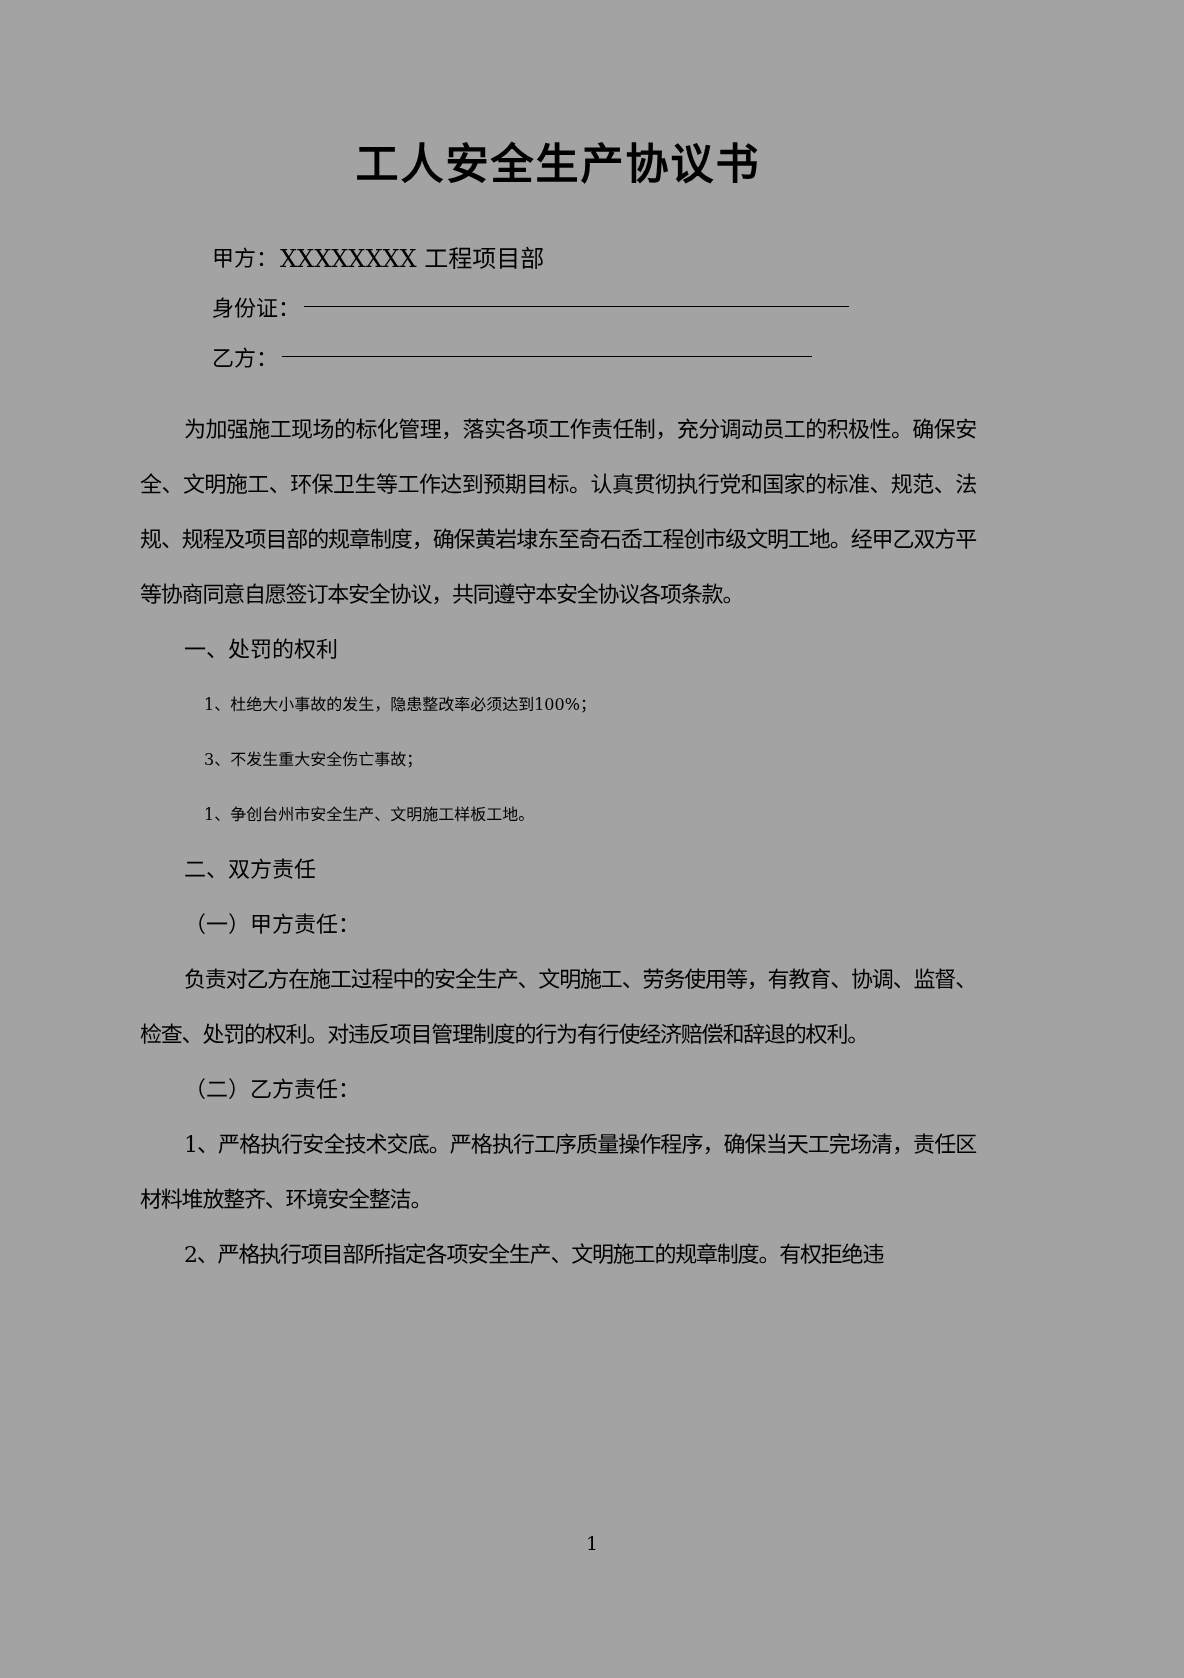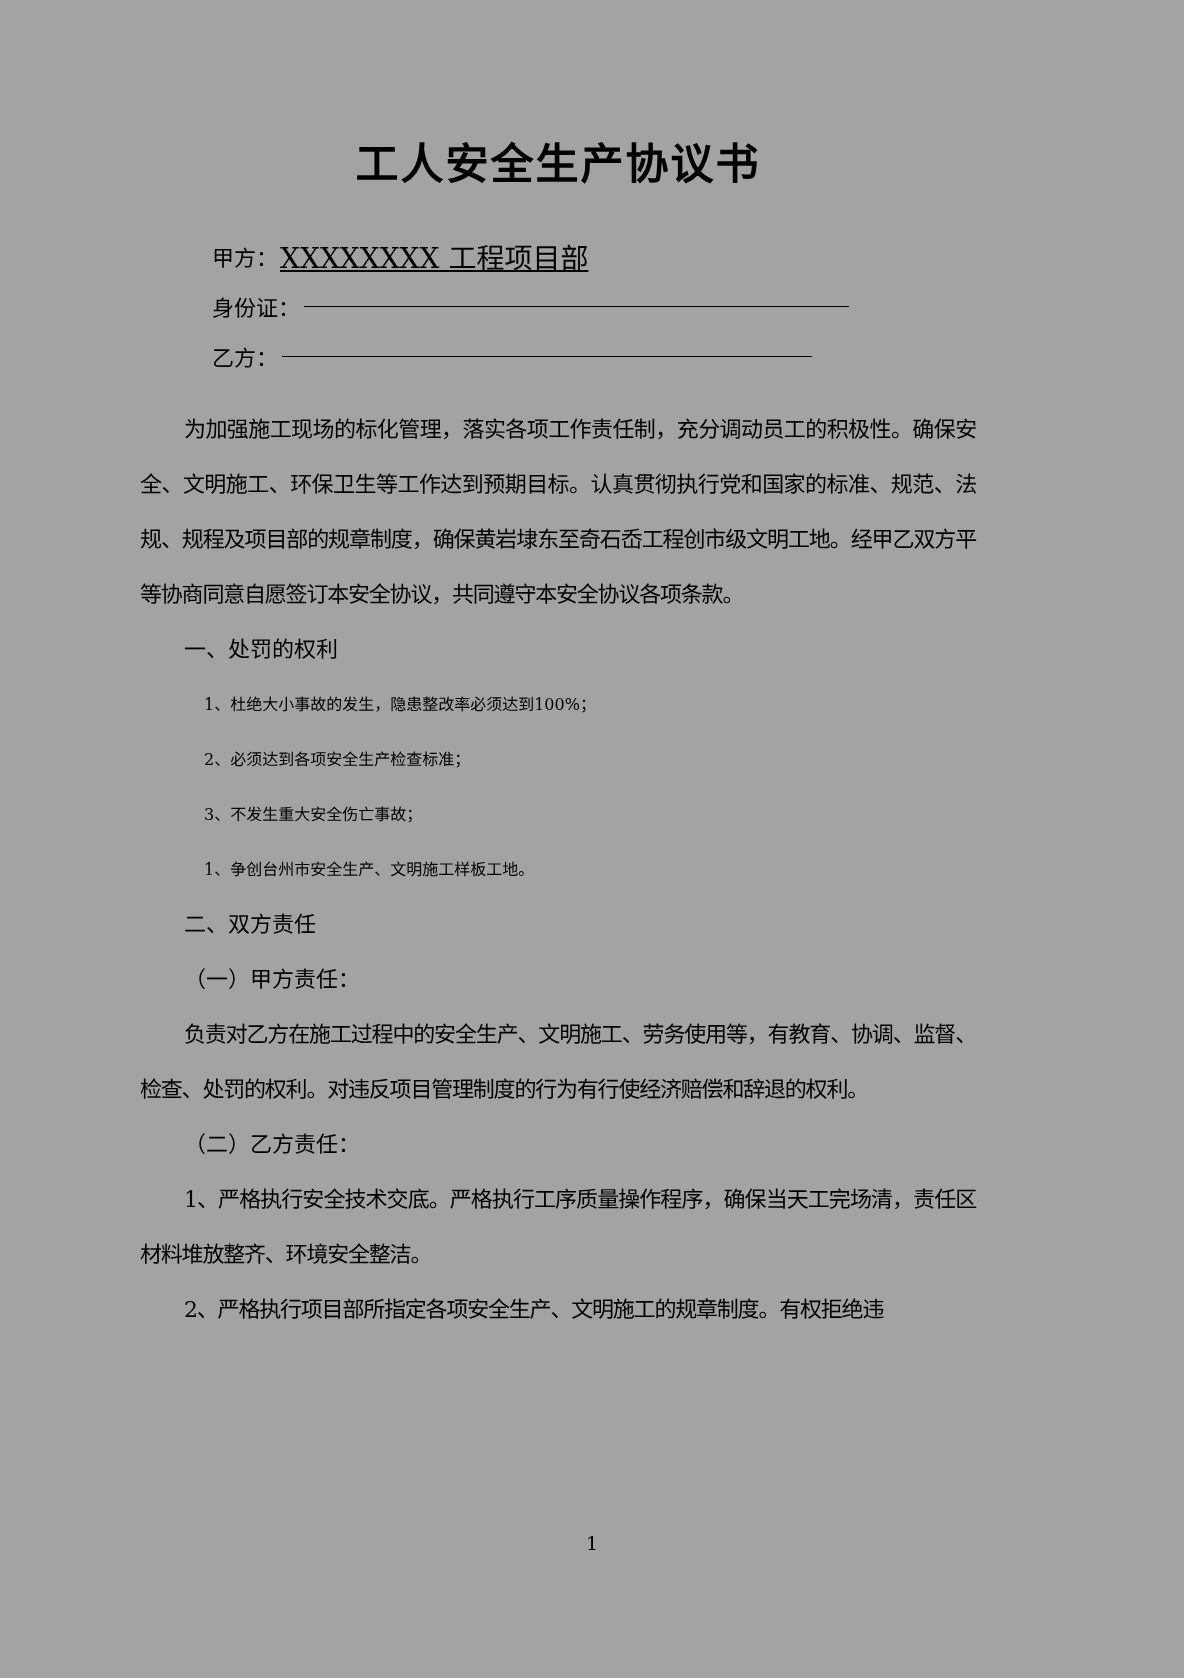--- a/index.html
+++ b/index.html
@@ -61,23 +61,22 @@
     padding-left: 72px;
     box-sizing: border-box;
   }
   .party-label {
     white-space: nowrap;
     font-size: 22px;
     line-height: 1.1;
   }
   .party-value {
     white-space: nowrap;
-    font-size: 28px;
+    font-size: 24px;
     padding-left: 2px;
-    text-decoration: underline;
   }
   .party-rule {
     flex: 0 0 auto;
     border-bottom: 1.6px solid #000;
     height: 0;
     margin-bottom: 5px;
     margin-left: 4px;
   }
   .rule-w1 { width: 530px; }
   .rule-w2 { width: 545px; }
@@ -163,21 +162,20 @@
     </div>
 
     <div class="body-block">
 
       <p class="para tight">为加强施工现场的标化管理，落实各项工作责任制，充分调动员工的积极性。确保安全、文明施工、环保卫生等工作达到预期目标。认真贯彻执行党和国家的标准、规范、法规、规程及项目部的规章制度，确保黄岩埭东至奇石岙工程创市级文明工地。经甲乙双方平等协商同意自愿签订本安全协议，共同遵守本安全协议各项条款。</p>
 
       <p class="heading-lvl1">一、处罚的权利</p>
 
       <p class="item">1、杜绝大小事故的发生，隐患整改率必须达到100%；</p>
 
-      <p class="item">2、必须达到各项安全生产检查标准；</p>
 
       <p class="item">3、不发生重大安全伤亡事故；</p>
 
       <p class="item">1、争创台州市安全生产、文明施工样板工地。</p>
 
       <p class="heading-lvl1">二、双方责任</p>
 
       <p class="heading-lvl2">（一）甲方责任：</p>
 
       <p class="para tight">负责对乙方在施工过程中的安全生产、文明施工、劳务使用等，有教育、协调、监督、检查、处罚的权利。对违反项目管理制度的行为有行使经济赔偿和辞退的权利。</p>

